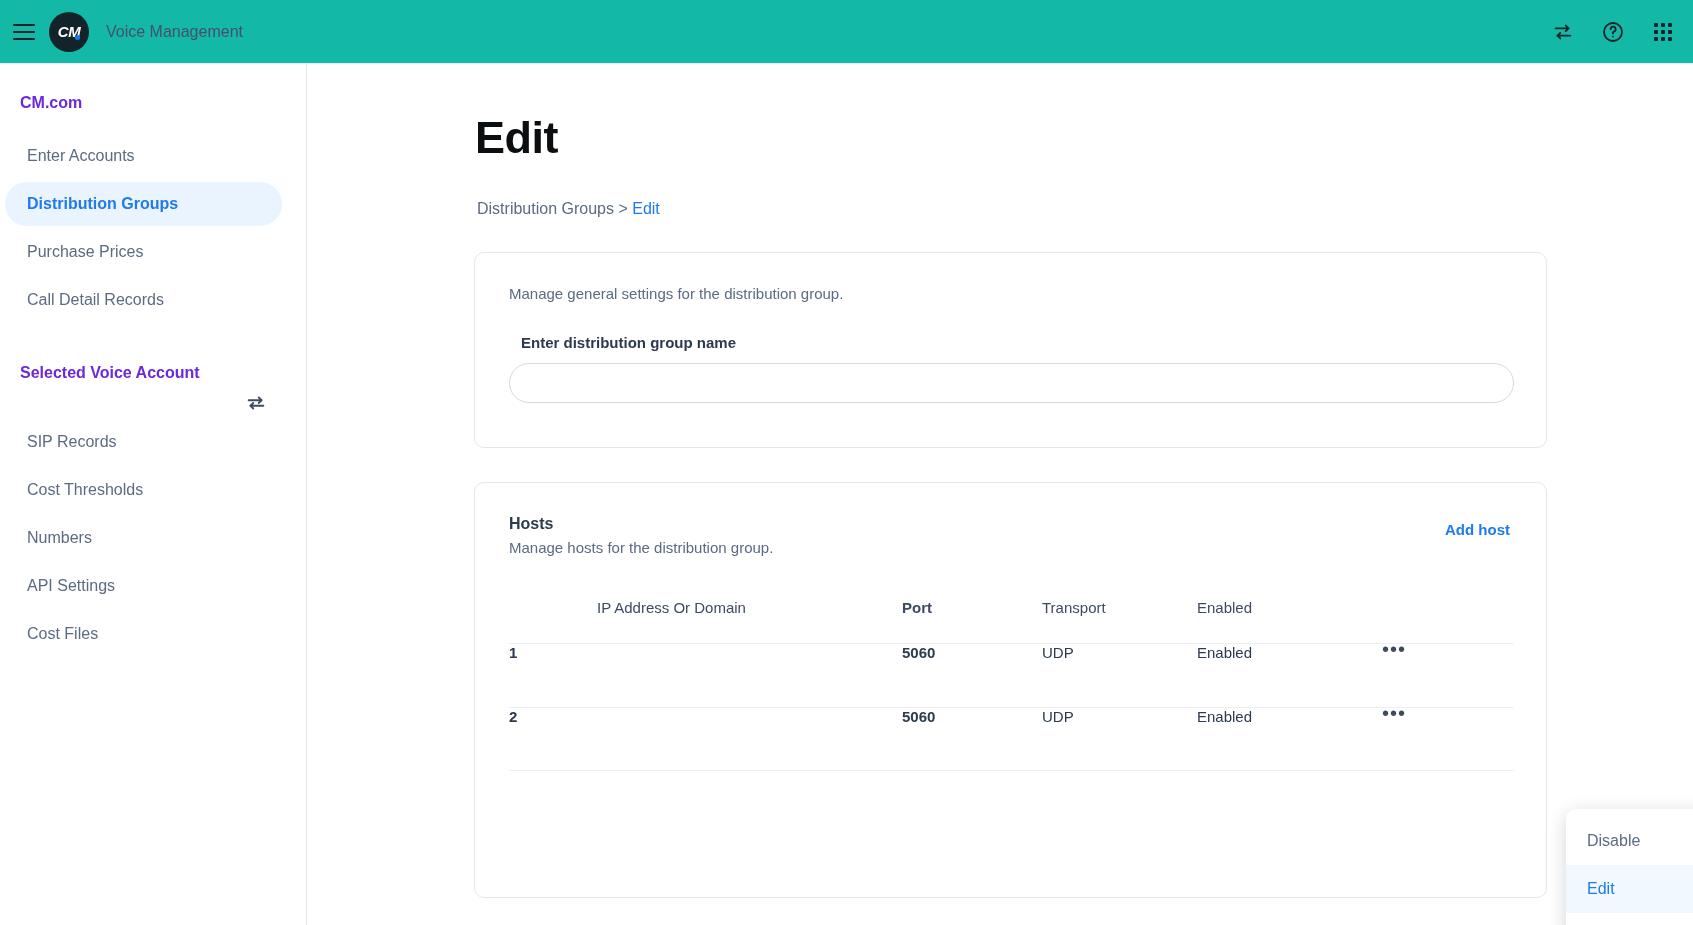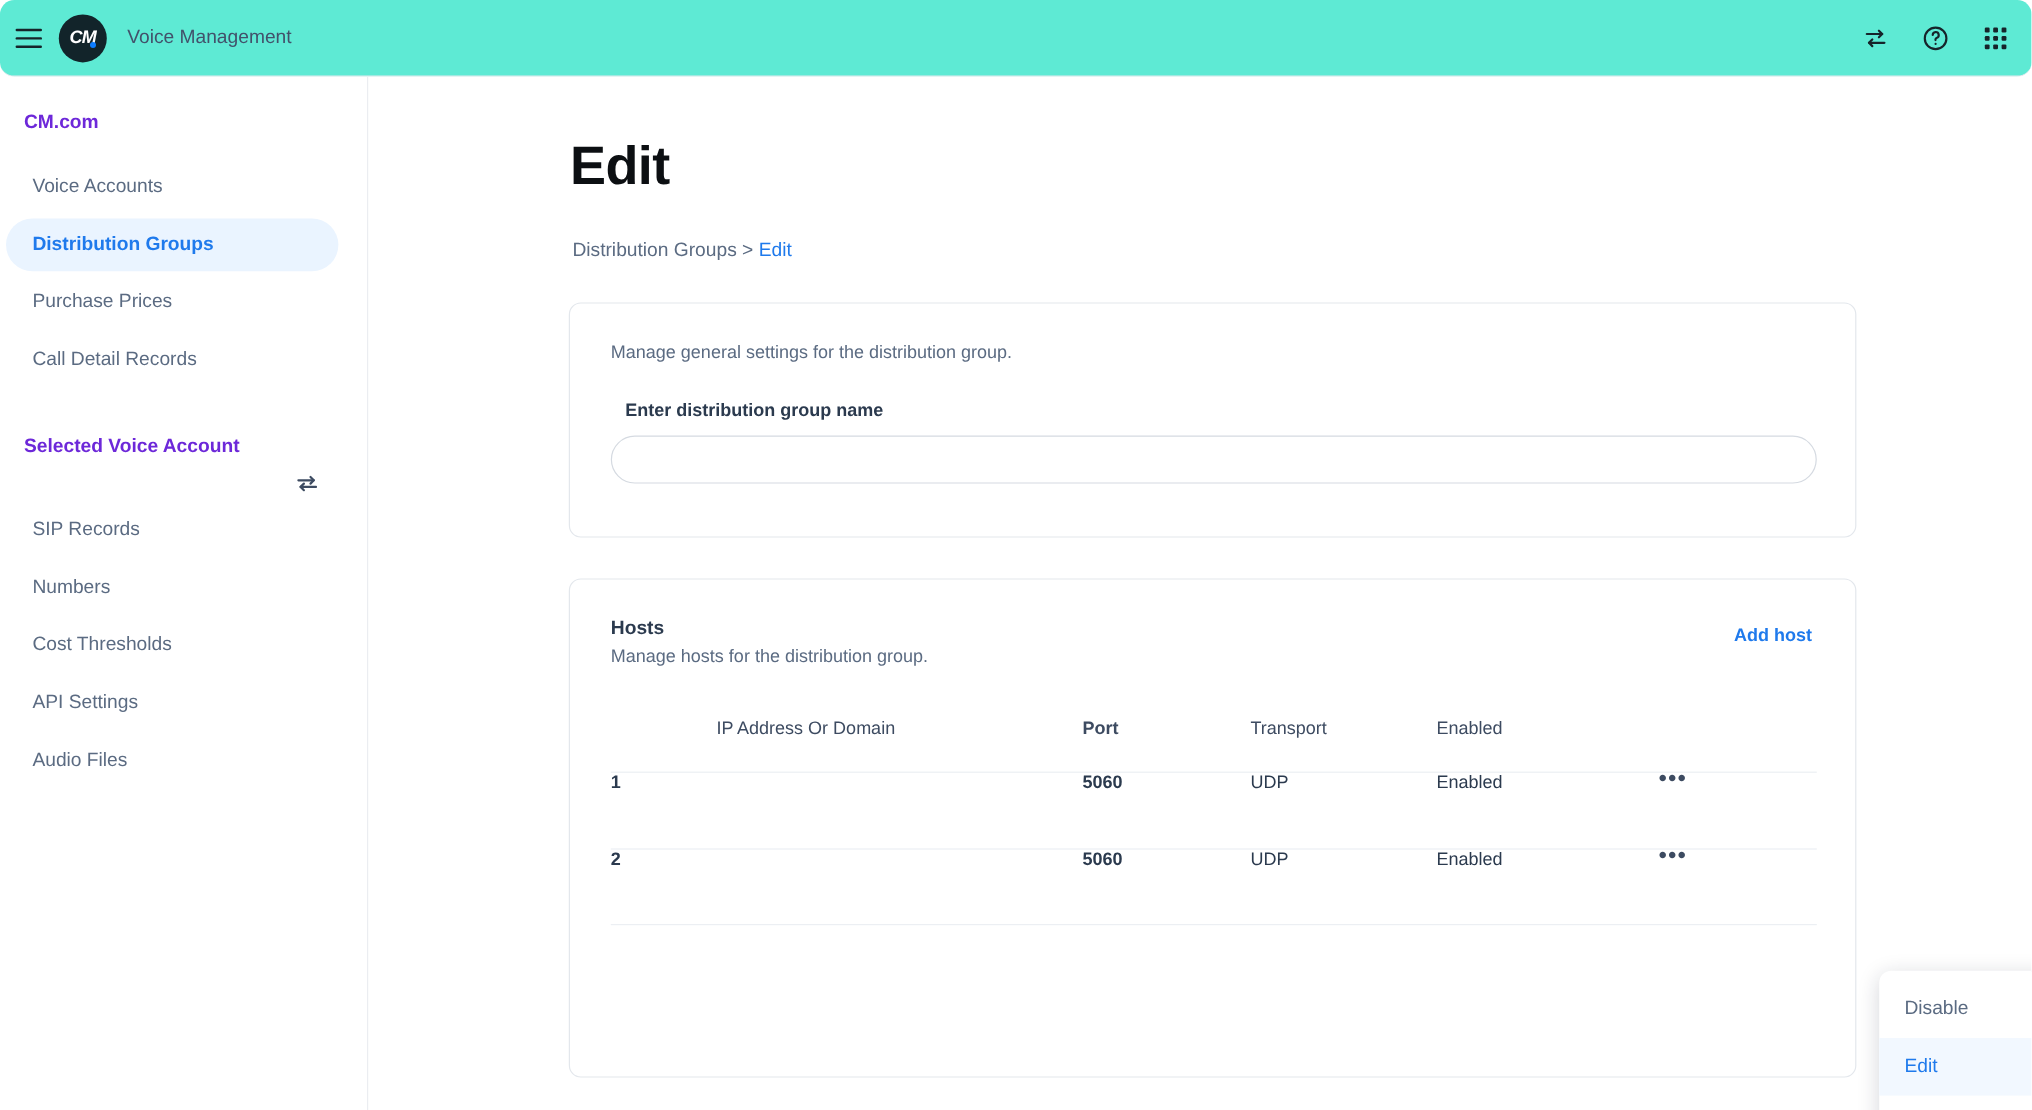--- a/index.html
+++ b/index.html
@@ -7,23 +7,23 @@
     width: 1693px; height: 925px;
     background: #ffffff;
     font-family: "Liberation Sans", sans-serif;
     overflow: hidden;
   }
   .app { position: relative; width: 1693px; height: 925px; }
 
   
   .topbar {
     position: absolute; top: 0; left: 0; width: 1693px; height: 64px;
-    background: #5eead4;
+    background: #14b8a6;
     border-bottom: 1px solid #e6e9ee;
-    display: flex; align-items: center; border-radius: 12px;
+    display: flex; align-items: center;
   }
   .hamburger {
     width: 22px; height: 16px; margin-left: 13px; margin-right: 14px;
     display: flex; flex-direction: column; justify-content: space-between;
     cursor: pointer;
   }
   .hamburger span { display: block; height: 2px; width: 22px; background: #16242a; border-radius: 1px; }
   .logo {
     width: 40px; height: 40px; border-radius: 50%;
     background: #12242a;
@@ -185,21 +185,21 @@
             <i></i>
         </div>
       </div>
     </div>
   </div>
 
   <div class="sidebar">
     <div class="side-section-title">CM.com</div>
 
     <div class="side-item">
-      <span>Voice Accounts</span>
+      <span>Enter Accounts</span>
     </div>
     <div class="side-item active">
       <span>Distribution Groups</span>
     </div>
     <div class="side-item">
       <span>Purchase Prices</span>
     </div>
     <div class="side-item">
       <span>Call Detail Records</span>
     </div>
@@ -212,30 +212,30 @@
           <path d="M15 6l3 3-3 3"></path>
         <path d="M20 15H6"></path>
           <path d="M9 12l-3 3 3 3"></path>
       </svg>
     </div>
 
     <div class="side-item">
       <span>SIP Records</span>
     </div>
     <div class="side-item">
+      <span>Cost Thresholds</span>
+    </div>
+    <div class="side-item">
       <span>Numbers</span>
     </div>
     <div class="side-item">
-      <span>Cost Thresholds</span>
-    </div>
-    <div class="side-item">
       <span>API Settings</span>
     </div>
     <div class="side-item">
-      <span>Audio Files</span>
+      <span>Cost Files</span>
     </div>
   </div>
 
   <div class="main">
 
     <div class="page-title">Edit</div>
 
     <div class="breadcrumb">
       <span>Distribution Groups</span>
       <span class="sep">&gt;</span>

